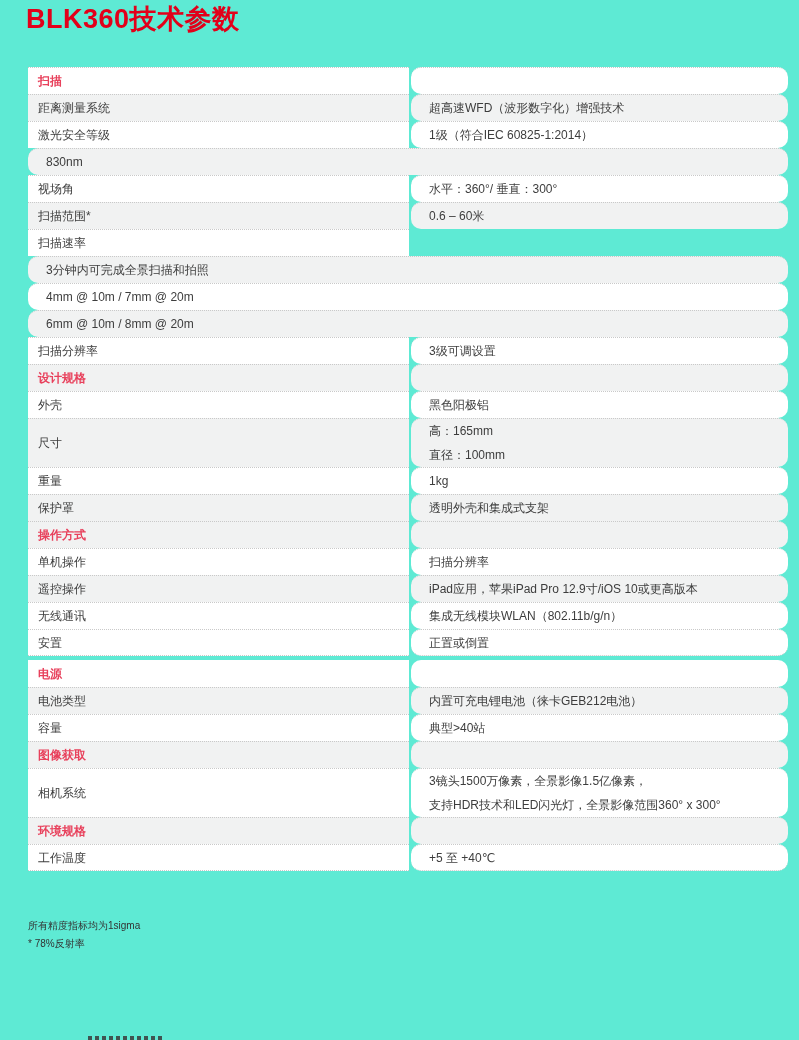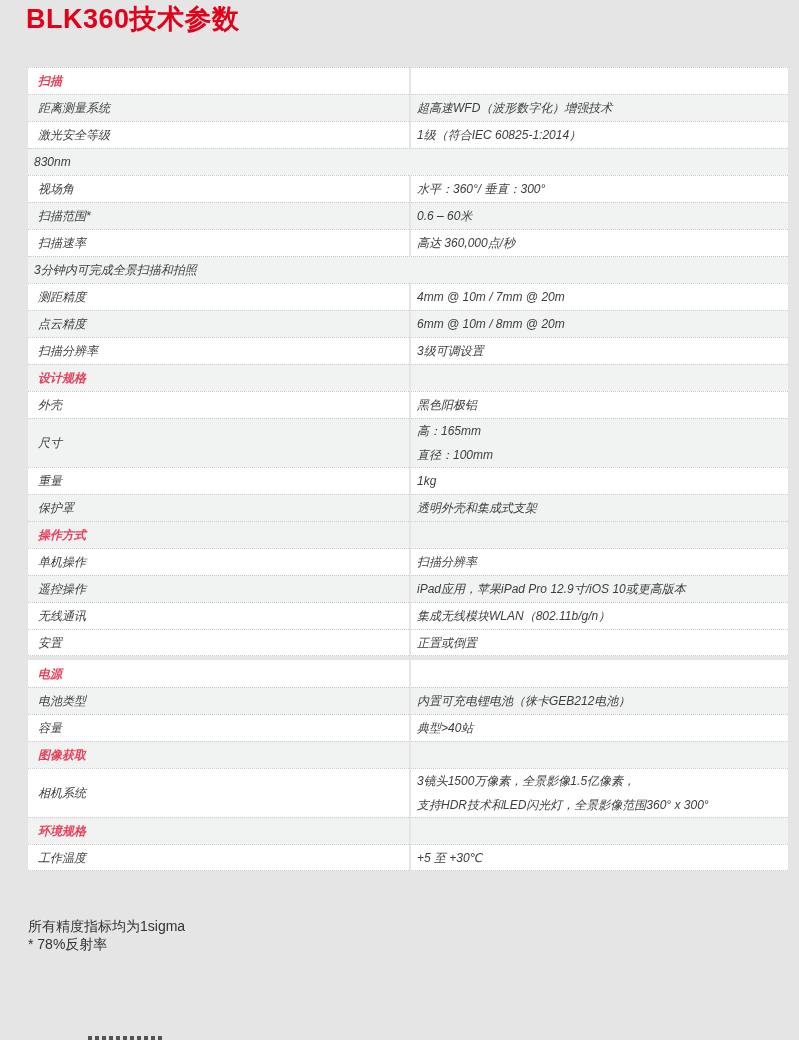--- a/index.html
+++ b/index.html
@@ -9,51 +9,51 @@
     --text:#3d3d3d;
     --dot:#c9c9c9;
   }
   *{box-sizing:border-box;margin:0;padding:0;}
   html,body{background:#ffffff;}
   body{
     font-family:"Liberation Sans","DejaVu Sans",sans-serif;
     color:var(--text);
     width:799px;height:1040px;
   }
-  .page{position:relative;width:799px;height:1040px;overflow:hidden;background:#e5e5e5;}
+  .page{position:relative;width:799px;height:1040px;overflow:hidden;background:#5eead4;}
   .title{
     margin:3px 0 0 26px;
     font-size:27px;line-height:32px;font-weight:bold;
     color:var(--title-red);
     letter-spacing:.5px;
   }
-  .tables{margin:32px 11px 0 28px;font-style:italic;}
+  .tables{margin:32px 11px 0 28px;}
   .spec-table{width:760px;}
   .spec-table.second{margin-top:4px;}
   .row{display:flex;width:100%;}
   .cell{
     border-top:1px dotted var(--dot);
     min-height:27px;
     display:flex;flex-direction:column;justify-content:center;
     font-size:12px;line-height:24px;
   }
   .label-cell{width:381px;margin-right:2px;padding-left:10px;}
-  .value-cell{flex:1;padding-left:6px;}
+  .value-cell{flex:1;padding-left:18px;border-radius:10px;}
   .row.gray .cell{background:var(--stripe);}
   .row.white .cell{background:#ffffff;}
   .spec-table .row:last-child .cell{border-bottom:1px dotted var(--dot);}
   .spec-table.second .row:first-child .cell{border-top:none;}
   .header-row .label-cell{
     color:var(--section-red);
     font-weight:bold;
   }
   .vline{display:block;}
   .footnotes{
     margin:46px 0 0 28px;
-    font-size:14px;line-height:18px;color:#333;
+    font-size:10px;line-height:18px;color:#333;
   }
   .cutoff{
     position:absolute;left:88px;top:1036px;width:74px;height:4px;
     background:repeating-linear-gradient(90deg,#3a3a3a 0 4px,transparent 4px 7px);
     opacity:.85;
   }
 </style>
 </head>
 <body>
 
@@ -90,37 +90,32 @@
           </div>
         </div>
         <div class="row gray">
           <div class="cell label-cell">扫描范围*</div>
           <div class="cell value-cell">
             <span class="vline">0.6 – 60米</span>
           </div>
         </div>
         <div class="row white">
           <div class="cell label-cell">扫描速率</div>
-          <div class="cell value-cell">
-            <span class="vline">高达 360,000点/秒</span>
-          </div>
         </div>
         <div class="row gray">
           <div class="cell value-cell">
             <span class="vline">3分钟内可完成全景扫描和拍照</span>
           </div>
         </div>
         <div class="row white">
-          <div class="cell label-cell">测距精度</div>
           <div class="cell value-cell">
             <span class="vline">4mm @ 10m / 7mm @ 20m</span>
           </div>
         </div>
         <div class="row gray">
-          <div class="cell label-cell">点云精度</div>
           <div class="cell value-cell">
             <span class="vline">6mm @ 10m / 8mm @ 20m</span>
           </div>
         </div>
         <div class="row white">
           <div class="cell label-cell">扫描分辨率</div>
           <div class="cell value-cell">
             <span class="vline">3级可调设置</span>
           </div>
         </div>
@@ -210,21 +205,21 @@
             <span class="vline">支持HDR技术和LED闪光灯，全景影像范围360° x 300°</span>
           </div>
         </div>
         <div class="row header-row gray">
           <div class="cell label-cell">环境规格</div>
           <div class="cell value-cell"></div>
         </div>
         <div class="row white">
           <div class="cell label-cell">工作温度</div>
           <div class="cell value-cell">
-            <span class="vline">+5 至 +30℃</span>
+            <span class="vline">+5 至 +40℃</span>
           </div>
         </div>
       </div>
     </div>
 
   <div class="footnotes">
     <div>所有精度指标均为1sigma</div>
     <div>* 78%反射率</div>
   </div>
 

